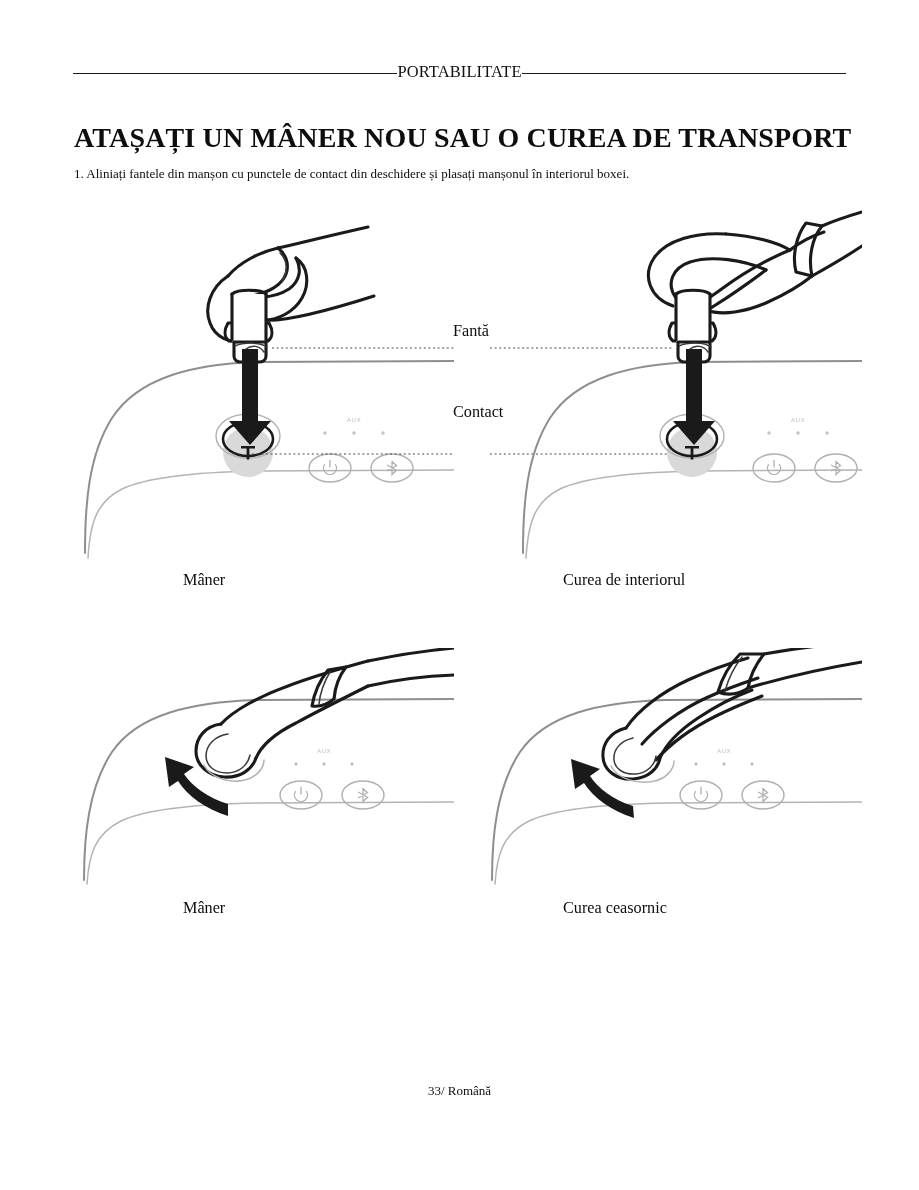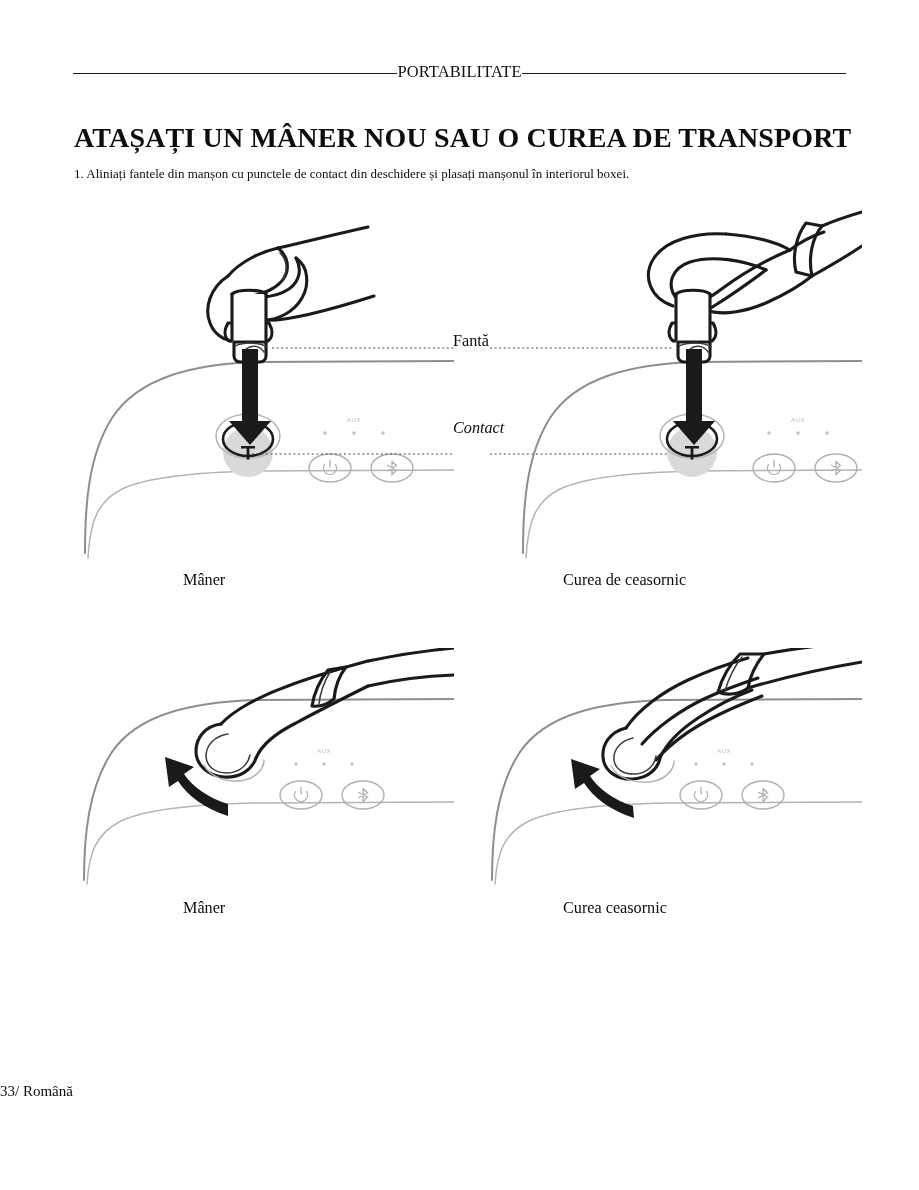--- a/index.html
+++ b/index.html
@@ -85,31 +85,31 @@
   #caption-r1-right { top: 571px; left: 563px; }
   #caption-r2-left  { top: 899px; left: 183px; }
   #caption-r2-right { top: 899px; left: 563px; }
 
   
   .callout {
     position: absolute;
     font-size: 16.2px;
     white-space: nowrap;
   }
-  #callout-slot    { top: 332px; left: 453px; }
-  #callout-contact { top: 419px; left: 453px; font-style: italic; }
+  #callout-slot    { top: 322px; left: 453px; }
+  #callout-contact { top: 403px; left: 453px; }
 
   
   .footer {
     position: absolute;
     top: 1083px;
     left: 0;
     width: 919px;
-    text-align: left;
-    font-size: 15px;
+    text-align: center;
+    font-size: 13px;
   }
 
   
   .figure {
     position: absolute;
   }
   #fig-r1-left  { left: 82px;  top: 206px; width: 372px; height: 355px; }
   #fig-r1-right { left: 490px; top: 206px; width: 372px; height: 355px; }
   #fig-r2-left  { left: 82px;  top: 648px; width: 372px; height: 240px; }
   #fig-r2-right { left: 490px; top: 648px; width: 372px; height: 240px; }
@@ -252,21 +252,21 @@
       <path class="ink" d="M198 156 v-7 h5 v7"></path>
       <path class="ink-thin" d="M189 140 C 198 136, 214 136, 221 141"></path>
       <path class="ink-thin" d="M200 143 C 206 138, 214 140, 218 146"></path>
     </svg>
   </div>
 
   <span class="callout" id="callout-slot">Fantă</span>
   <span class="callout" id="callout-contact">Contact</span>
 
   <span class="caption" id="caption-r1-left">Mâner</span>
-  <span class="caption" id="caption-r1-right">Curea de ceasornic</span>
+  <span class="caption" id="caption-r1-right">Curea de interiorul</span>
 
 
   <div class="figure" id="fig-r2-left">
     <svg viewBox="0 0 372 240" xmlns="http://www.w3.org/2000/svg">
 
       <path class="body-line" d="M2 232 C 2 190, 6 140, 30 104 C 56 66, 110 54, 175 52 L 372 51"></path>
       <path class="faint" d="M5 236 C 7 206, 13 186, 39 173 C 67 160, 119 156, 177 155 L 372 154"></path>
 
       <circle cx="214" cy="116" r="1.7" fill="#c2c2c2"></circle>
       <circle cx="242" cy="116" r="1.7" fill="#c2c2c2"></circle>

